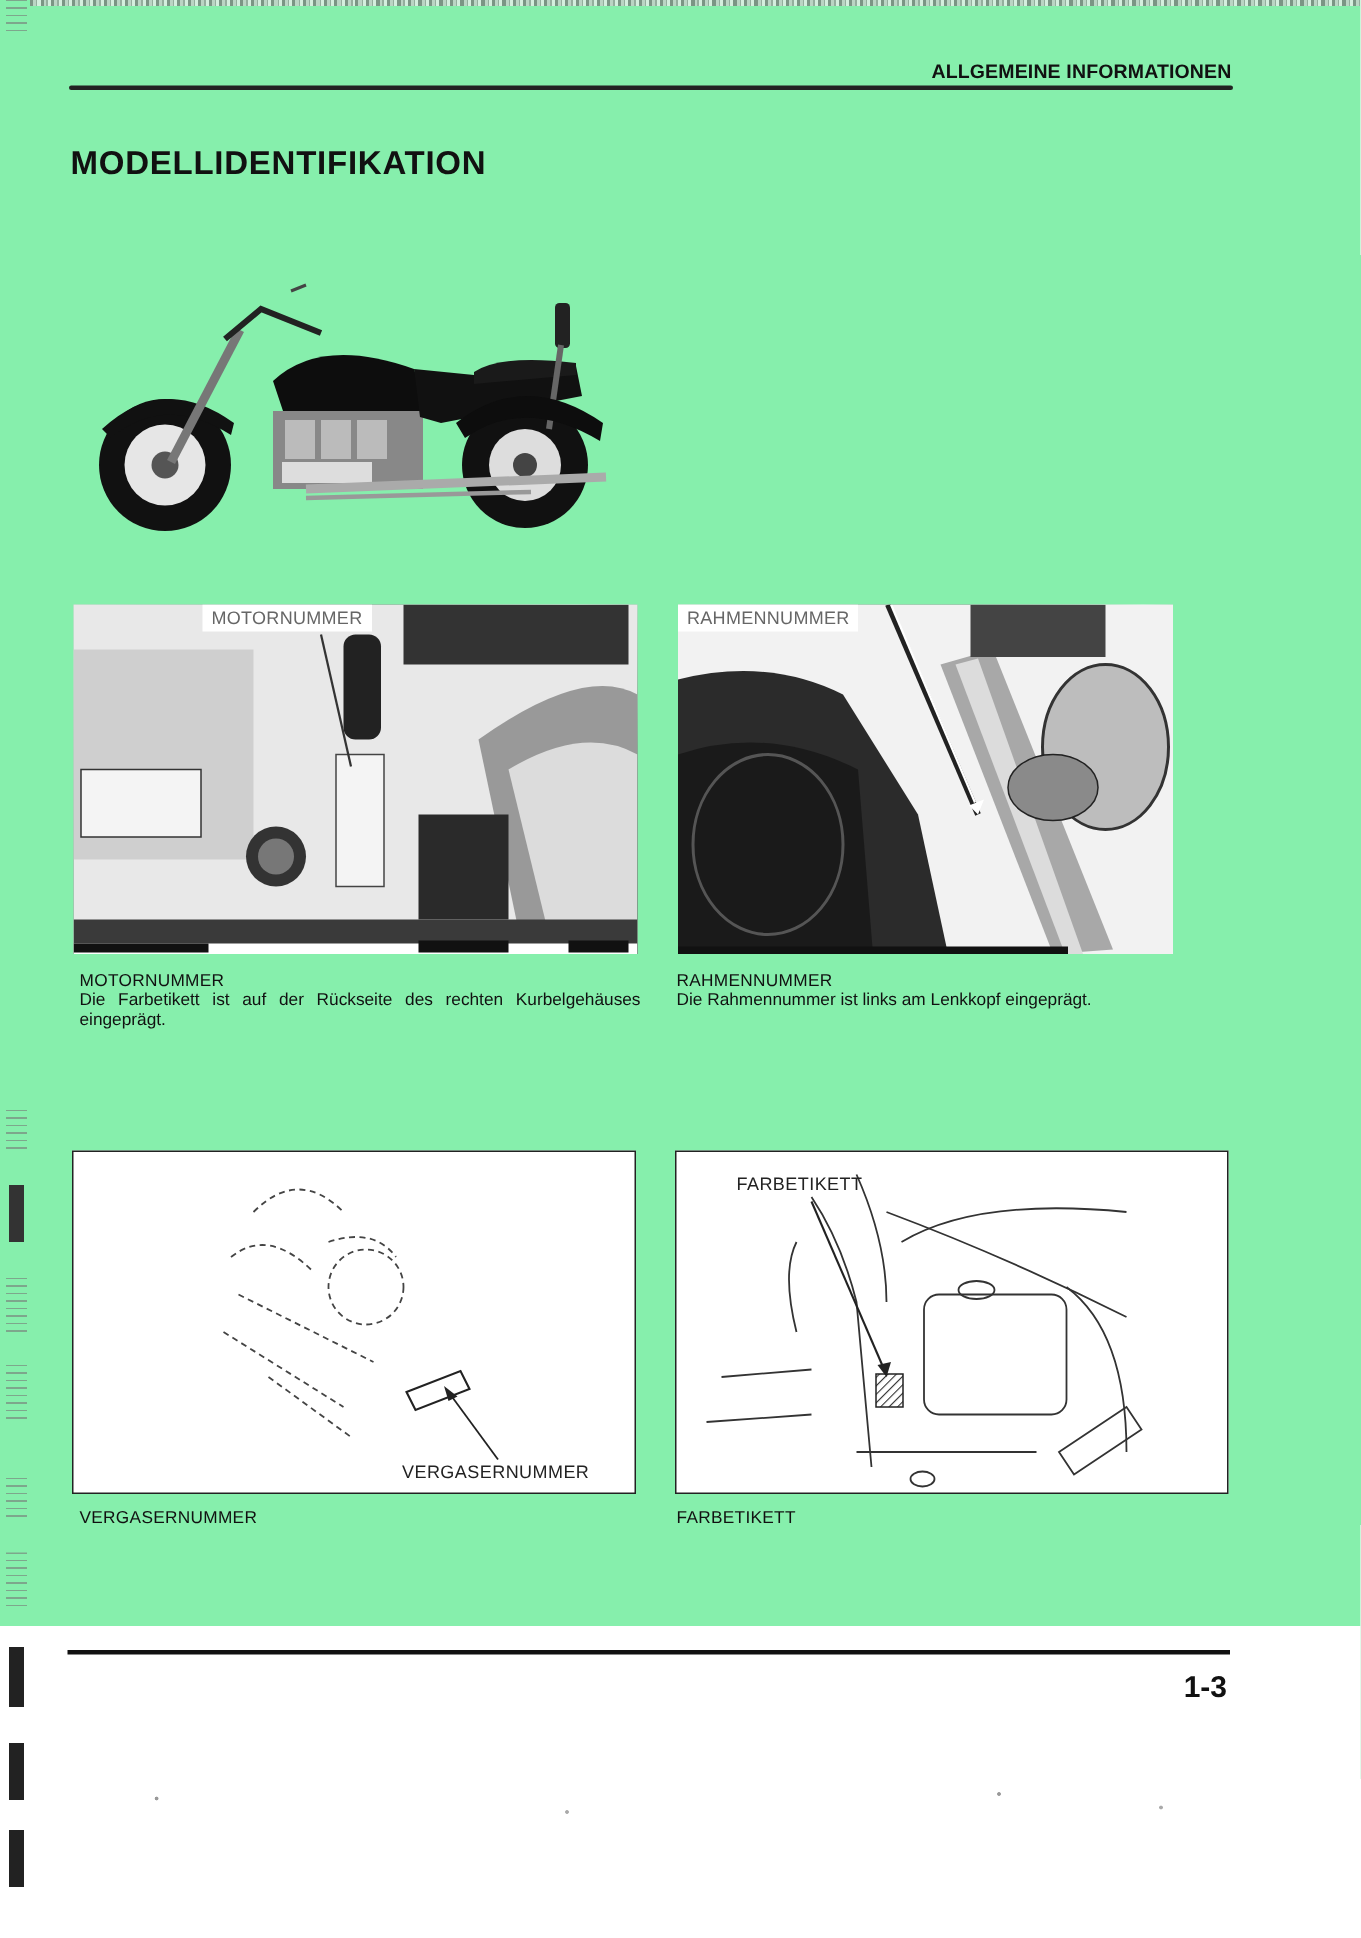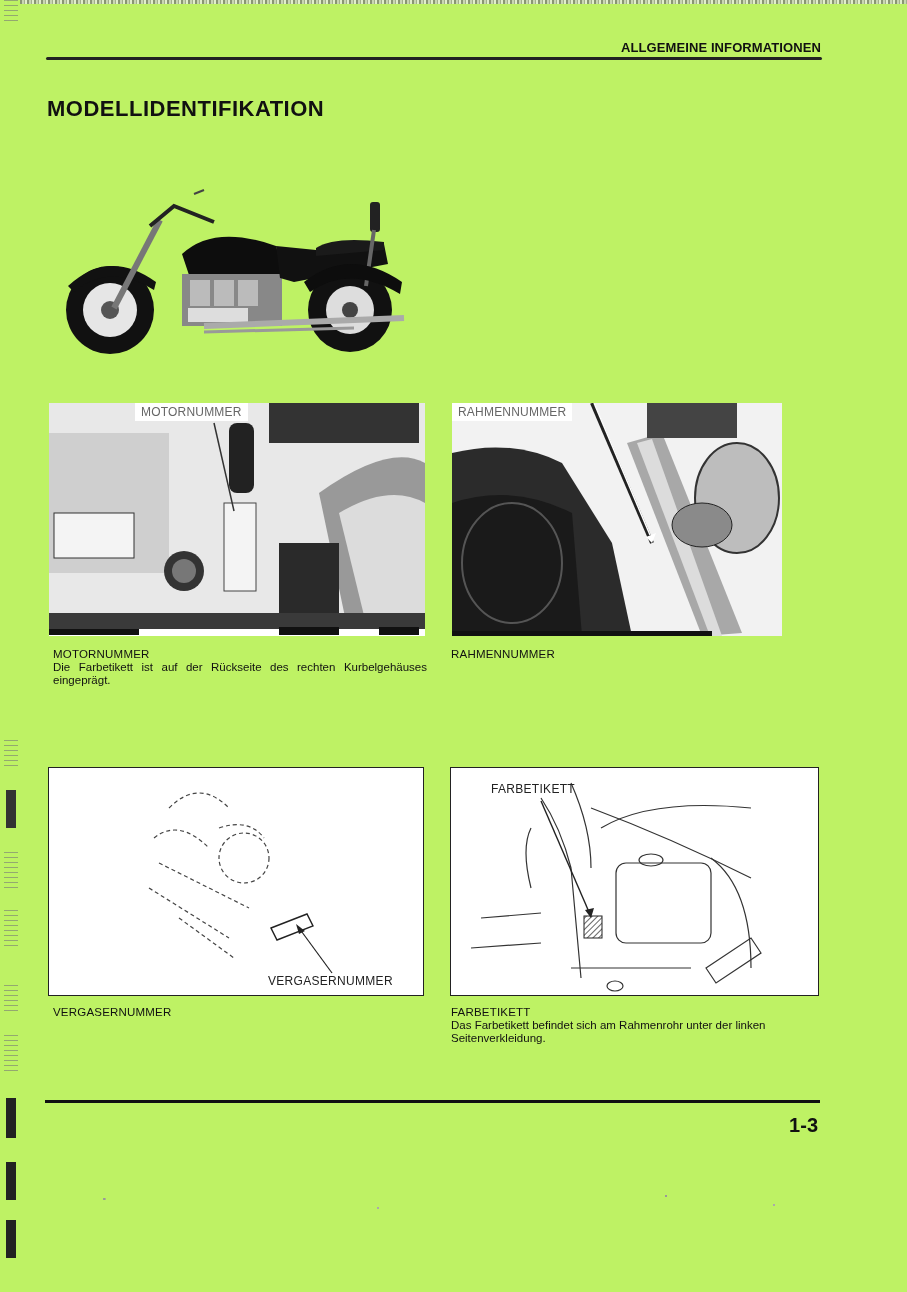--- a/index.html
+++ b/index.html
@@ -1,20 +1,20 @@
 <!DOCTYPE html>
 <html><head>
 <meta charset="utf-8">
 <style>
   * { box-sizing: border-box; margin: 0; padding: 0; }
   html, body {
     width: 907px; height: 1292px; background: #ffffff; overflow: hidden;
     font-family: "Liberation Sans", sans-serif; color: #111;
   }
-  .page { position: relative; width: 907px; height: 1292px; background: #bef264; text-decoration: underline; }
+  .page { position: relative; width: 907px; height: 1084px; background: #86efac; text-decoration: underline; }
 
   
   .scan-top {
     position: absolute; left: 20px; top: 0; width: 887px; height: 4px;
     background: repeating-linear-gradient(90deg, #777 0 2px, #ccc 2px 4px, #999 4px 5px, #eee 5px 7px);
     opacity: .75;
   }
   .margin-mark { position: absolute; left: 6px; width: 10px; background: #222; }
   .margin-dots {
     position: absolute; left: 4px; width: 14px;
@@ -228,25 +228,25 @@
     </svg>
     <span class="fig-label" style="left:40px; top:14px;">FARBETIKETT</span>
   </div>
 
   <div class="caption cap-motor">
     <span class="cap-title">MOTORNUMMER</span>
     <span class="cap-text">Die Farbetikett ist auf der Rückseite des rechten Kurbelgehäuses eingeprägt.</span>
   </div>
   <div class="caption cap-rahmen">
     <span class="cap-title">RAHMENNUMMER</span>
+    <span class="cap-text">Die Rahmennummer ist links am Lenkkopf eingeprägt.</span>
   </div>
   <div class="caption cap-vergaser">
     <span class="cap-title">VERGASERNUMMER</span>
   </div>
   <div class="caption cap-farbe">
     <span class="cap-title">FARBETIKETT</span>
-    <span class="cap-text">Das Farbetikett befindet sich am Rahmenrohr unter der linken Seitenverkleidung.</span>
   </div>
 
   <div class="rule-bottom"></div>
   <div class="page-number">1-3</div>
   <div class="footer-specks"></div>
 </div>
 
 </body></html>

